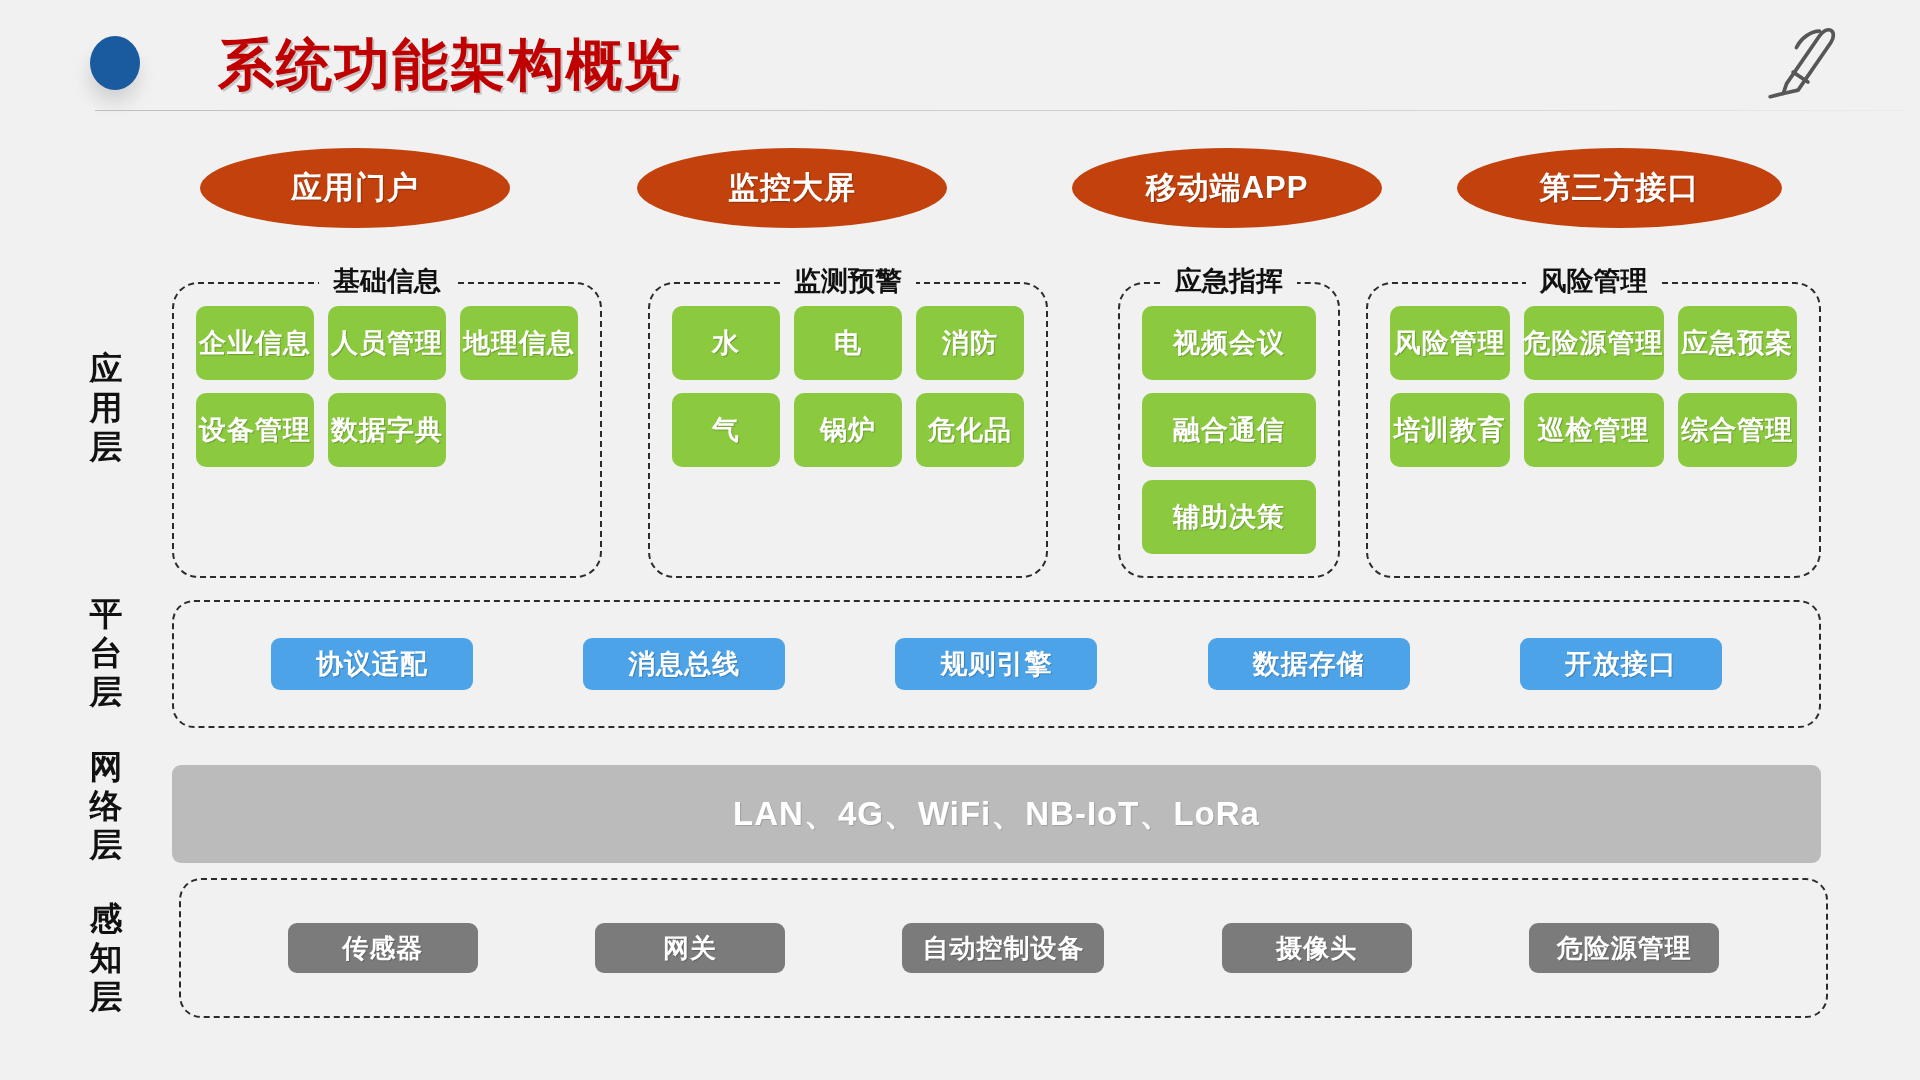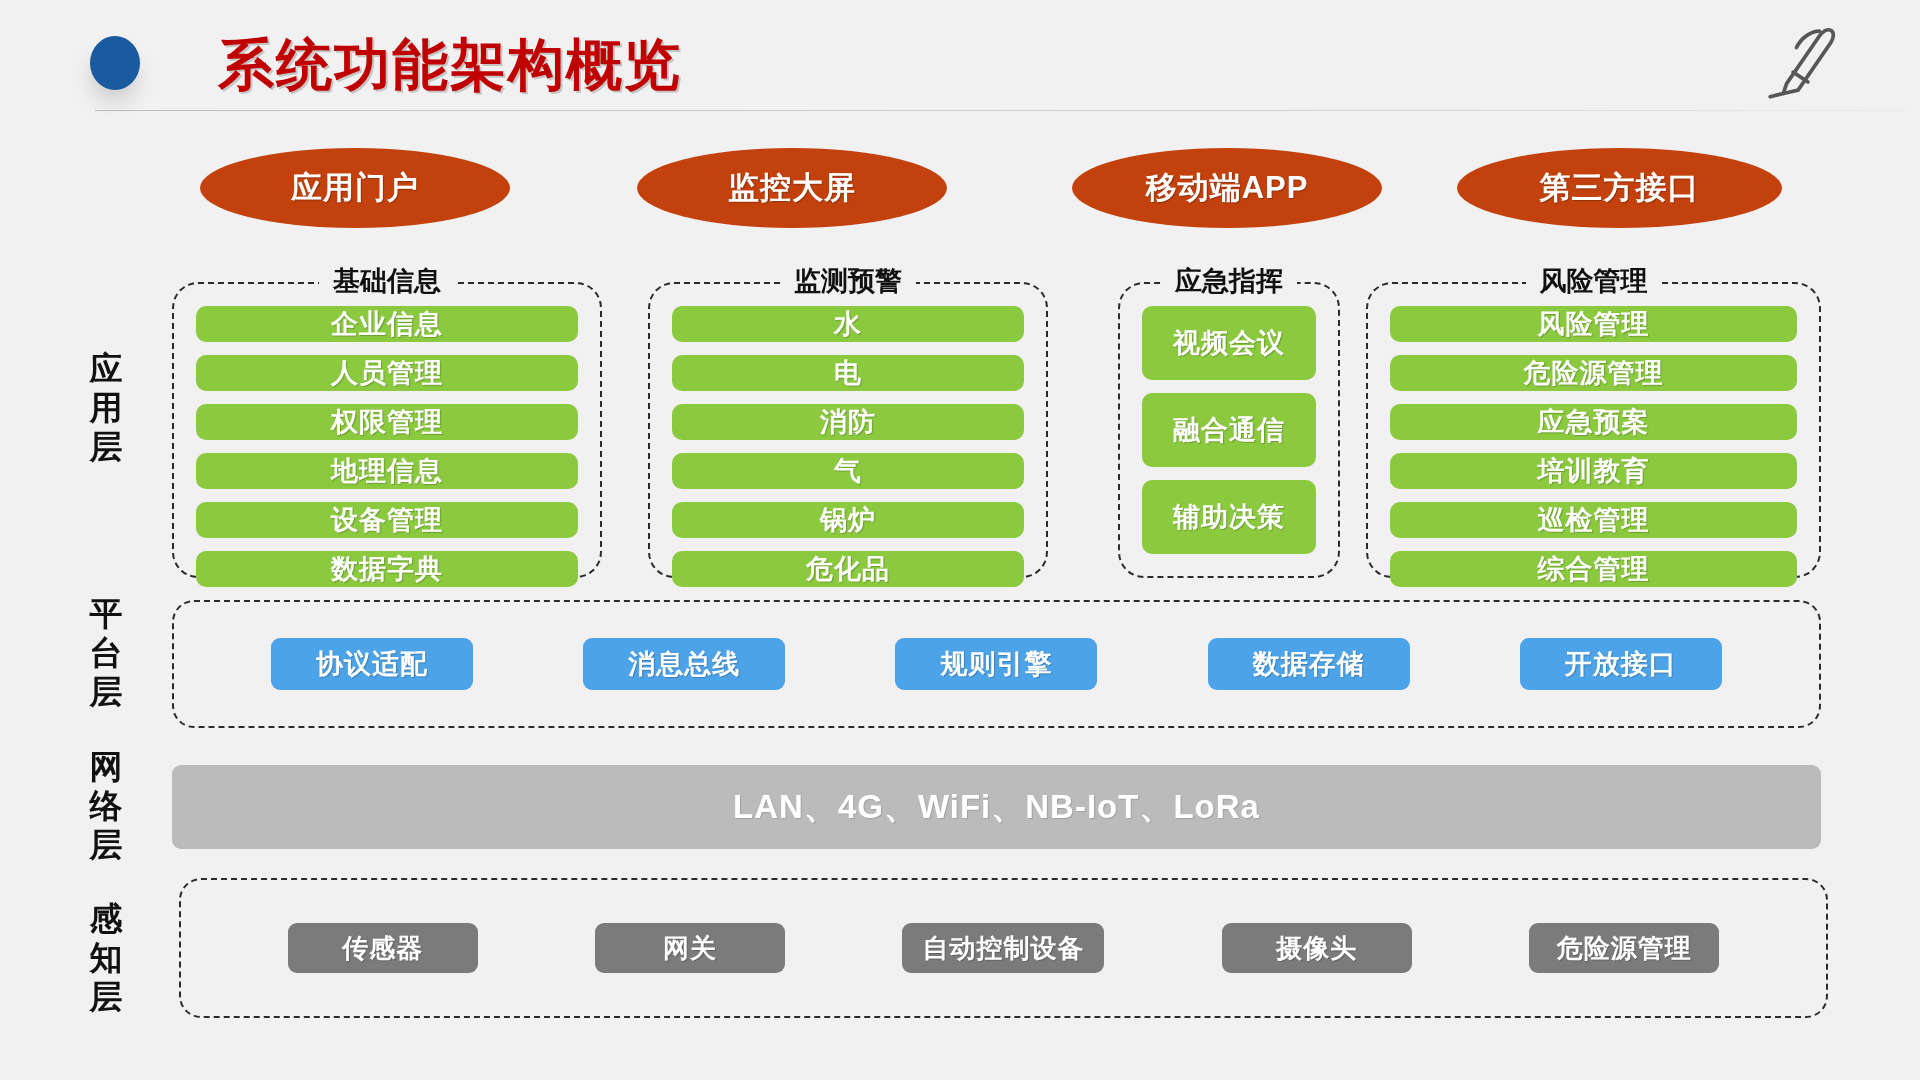--- a/index.html
+++ b/index.html
@@ -65,21 +65,21 @@
   
   #app-layer { position: absolute; left: 0; top: 262px; width: 1920px; height: 320px; }
   .app-group { position: absolute; top: 20px; height: 296px; border: 2px dashed #2b2b2b; border-radius: 26px; }
   .app-group-title {
     position: absolute; top: -21px; left: 50%; transform: translateX(-50%);
     background: #f1f1f1; padding: 0 14px;
     font-size: 27px; font-weight: bold; color: #111; white-space: nowrap;
   }
   .app-grid { position: absolute; left: 22px; right: 22px; top: 22px; bottom: 22px;
               display: grid; gap: 13px 14px; }
-  .grid-2 { grid-template-columns: 1fr; grid-template-rows: 1fr 1fr 1fr; }
+  .grid-2 { grid-template-columns: 1fr 1fr 1fr; grid-template-rows: 1fr 1fr 1fr; }
   .grid-1 { grid-template-columns: 1fr; grid-template-rows: 1fr 1fr 1fr; }
   .chip-green {
     background: #8bc93f; border-radius: 10px;
     display: flex; align-items: center; justify-content: center;
     color: #ffffff; font-size: 27px; font-weight: bold; letter-spacing: 1px;
     text-shadow: 1px 1px 1px rgba(0,0,0,0.22);
     white-space: nowrap;
   }
   #ag0 { left: 172px;  width: 430px; }
   #ag1 { left: 648px;  width: 400px; }
@@ -95,21 +95,21 @@
   .chip-blue {
     background: #4da3e8; border-radius: 9px;
     height: 52px; min-width: 202px; padding: 0 18px;
     display: flex; align-items: center; justify-content: center;
     color: #ffffff; font-size: 27px; font-weight: bold; letter-spacing: 1px;
     text-shadow: 1px 1px 1px rgba(0,0,0,0.22); white-space: nowrap;
   }
 
   
   #network-layer {
-    position: absolute; left: 172px; top: 765px; width: 1649px; height: 84px;
+    position: absolute; left: 172px; top: 765px; width: 1649px; height: 98px;
     background: #bbbbbb; border-radius: 9px;
     display: flex; align-items: center; justify-content: center;
     color: #ffffff; font-size: 33px; font-weight: bold; letter-spacing: 1px;
     text-shadow: 1px 1px 1px rgba(0,0,0,0.15);
   }
 
   
   #sense-layer {
     position: absolute; left: 179px; top: 878px; width: 1649px; height: 140px;
     border: 2px dashed #2b2b2b; border-radius: 22px;
@@ -169,21 +169,20 @@
   <div class="portal-ellipse pe3">第三方接口</div>
 </div>
 
 <div id="app-layer">
 
   <div class="app-group" id="ag0">
     <div class="app-group-title">基础信息</div>
     <div class="app-grid grid-2">
       <div class="chip-green">企业信息</div>
       <div class="chip-green">人员管理</div>
-      <div class="chip-green">权限管理</div>
       <div class="chip-green">地理信息</div>
       <div class="chip-green">设备管理</div>
       <div class="chip-green">数据字典</div>
     </div>
   </div>
 
   <div class="app-group" id="ag1">
     <div class="app-group-title">监测预警</div>
     <div class="app-grid grid-2">
       <div class="chip-green">水</div>

